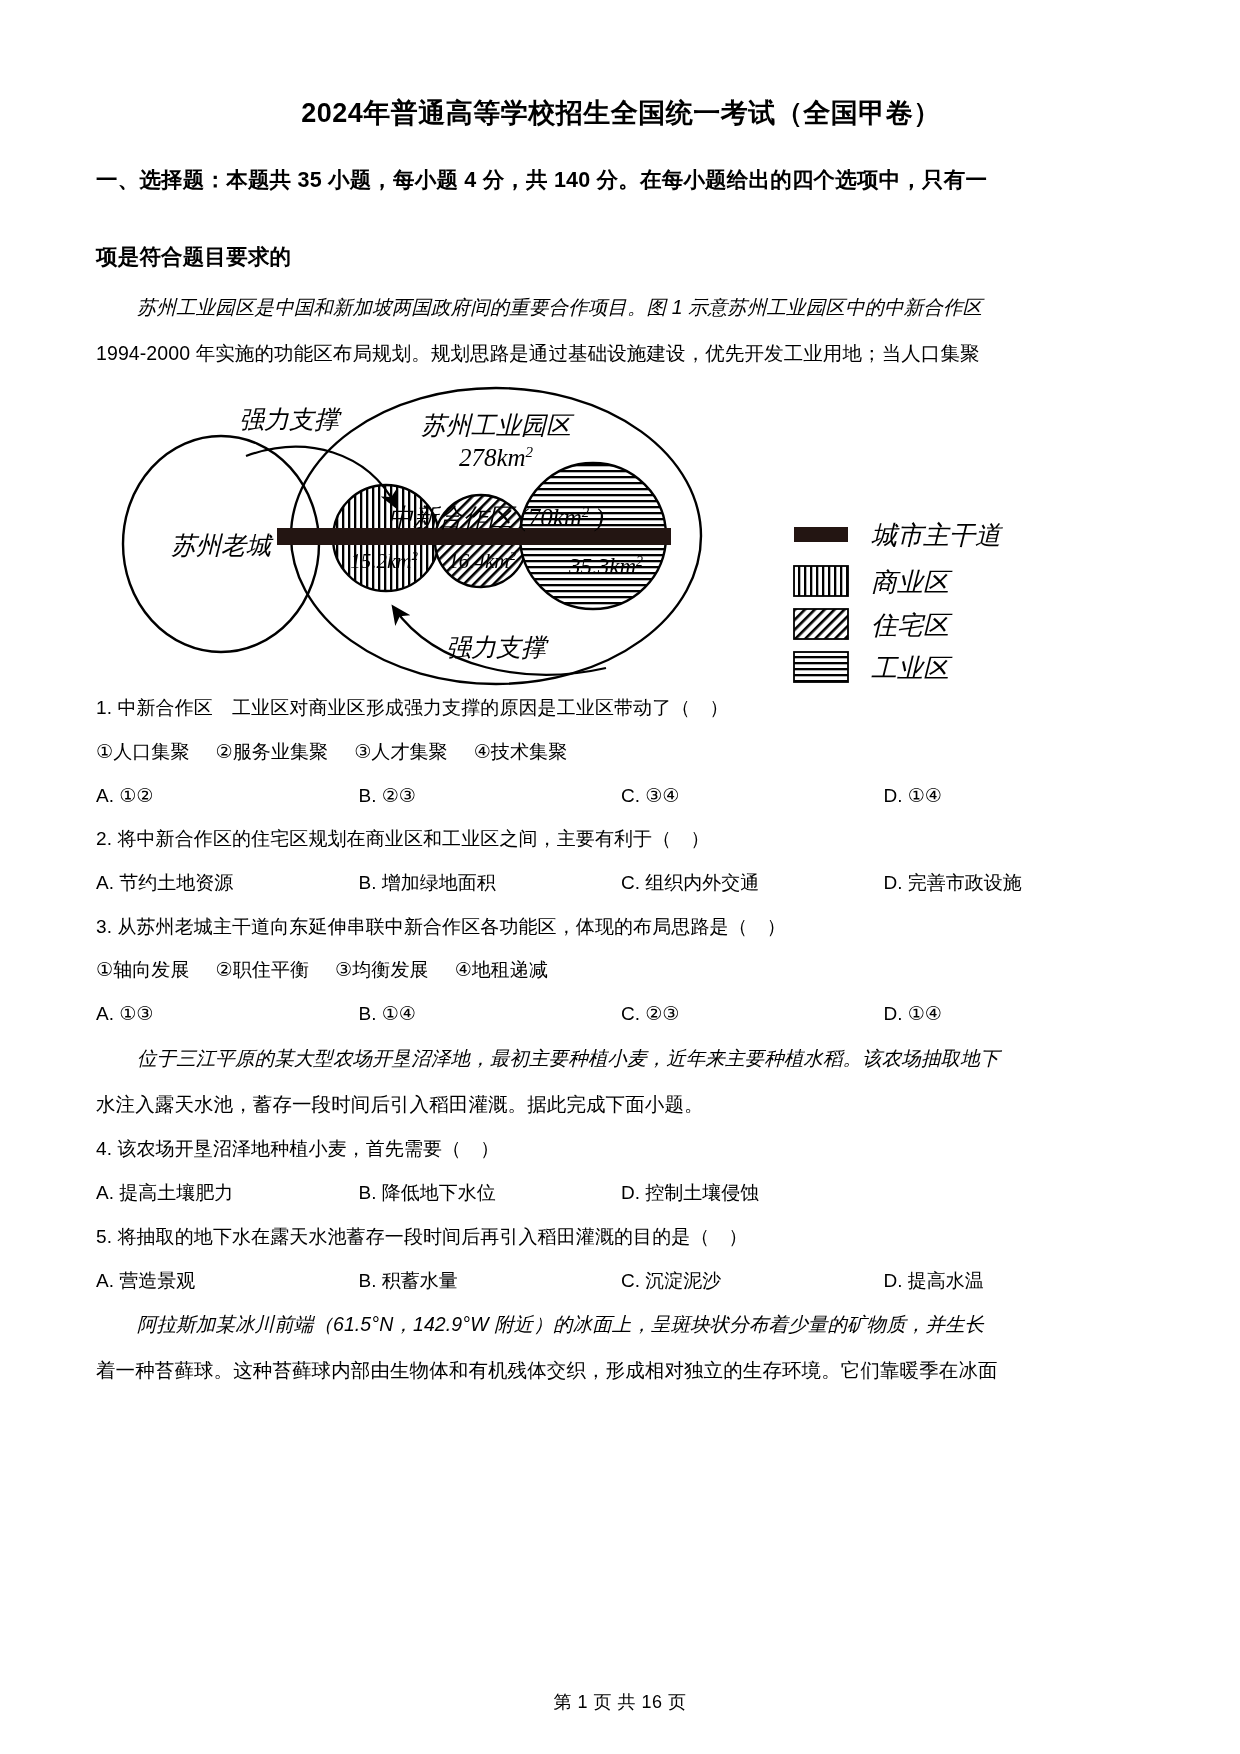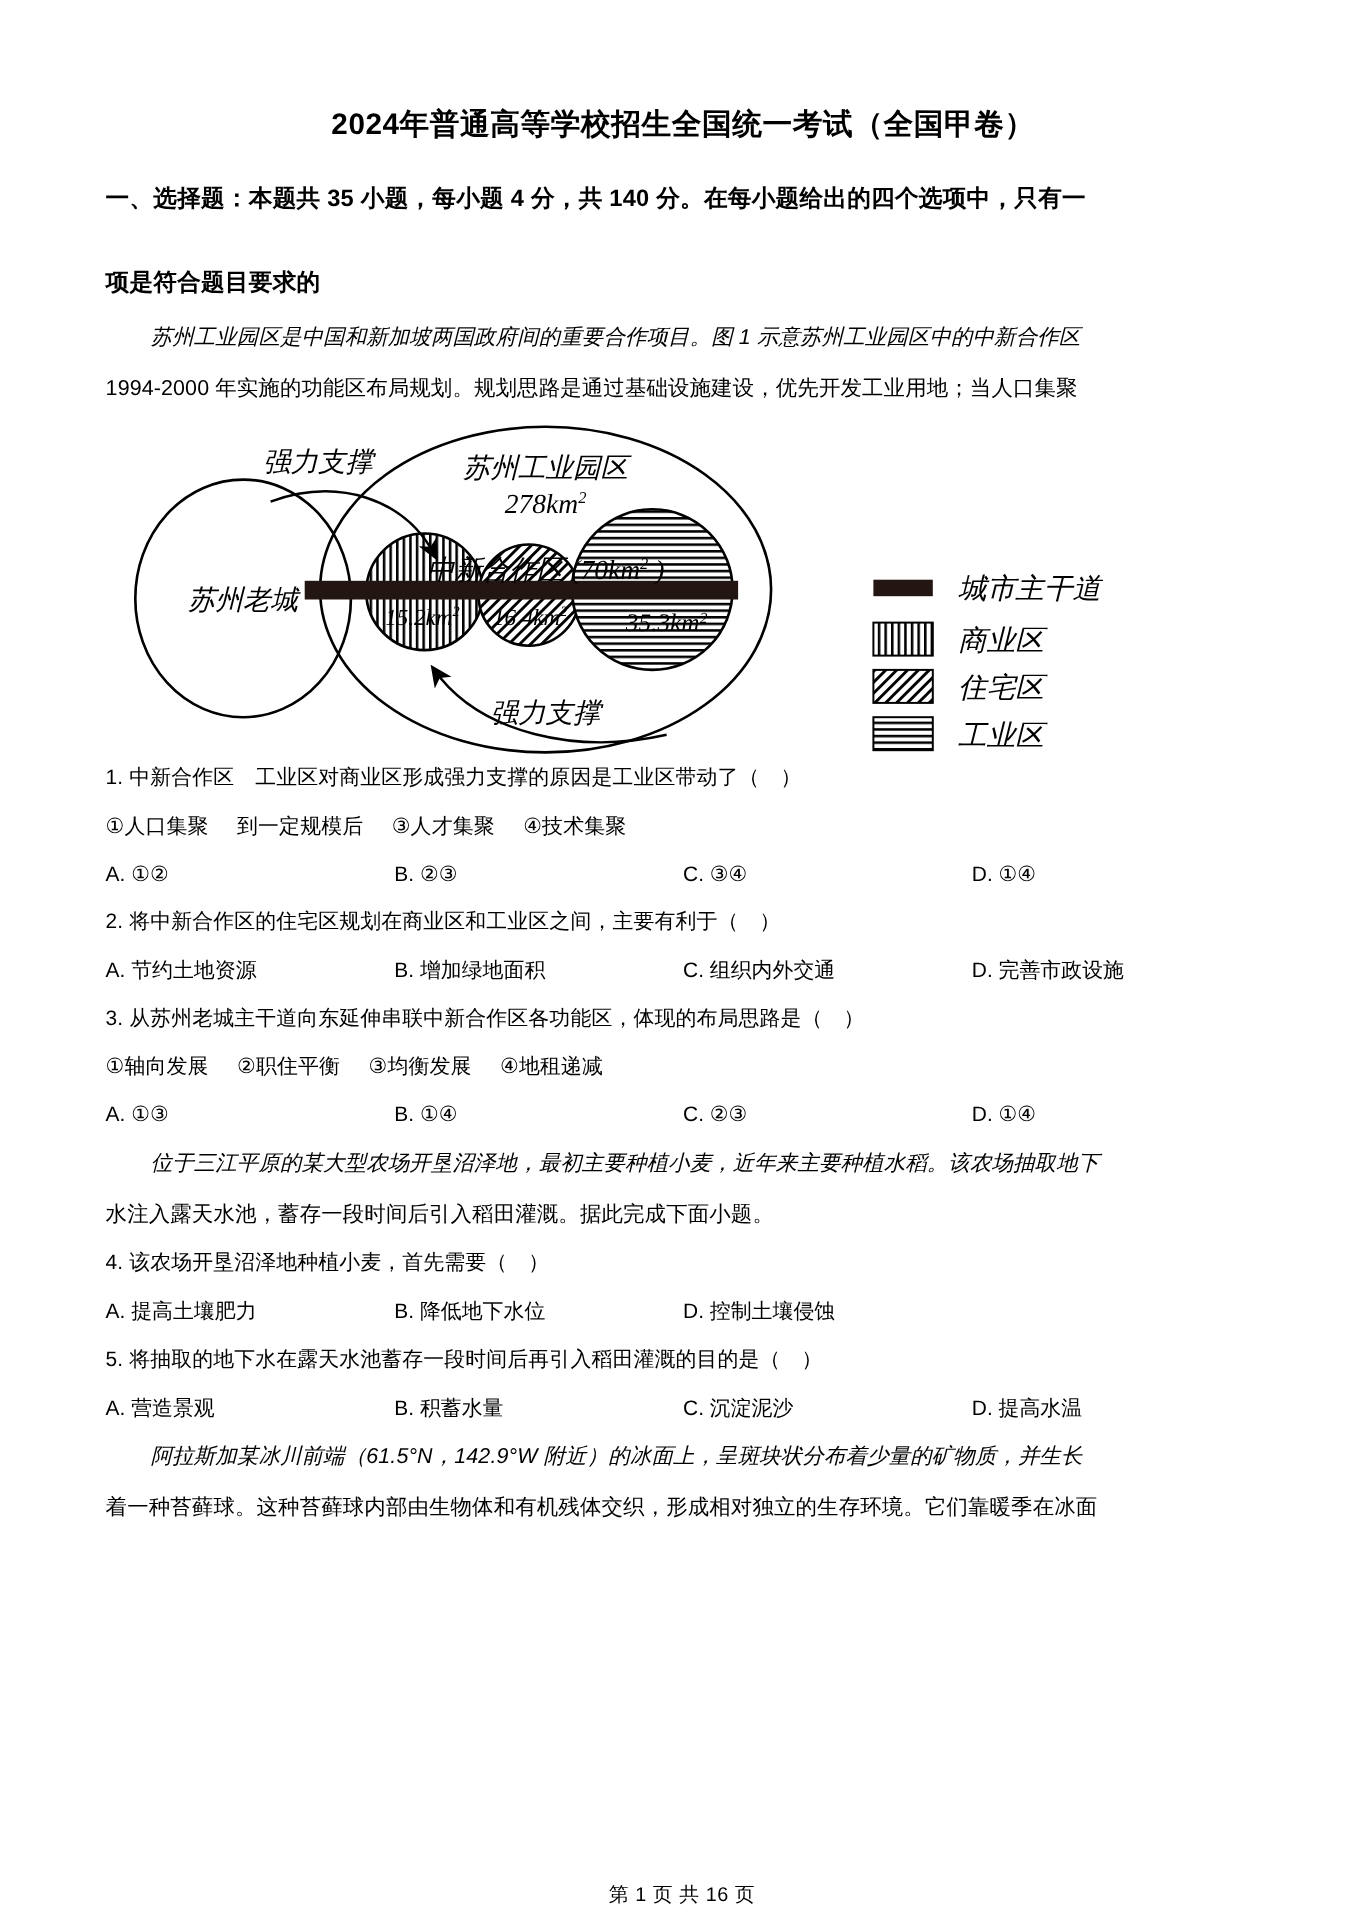--- a/index.html
+++ b/index.html
@@ -78,21 +78,21 @@
     height: 300px;
     margin-top: 10px;
     font-style: italic;
   }
   .figure-svg { display: block; }
 
   .footer {
     position: absolute;
     left: 0;
     right: 0;
-    bottom: 20px;
+    bottom: 40px;
     text-align: center;
     font-size: 18px;
     letter-spacing: 0.5px;
   }
 </style>
 </head>
 <body>
 
 <div class="page">
   <div class="content">
@@ -160,21 +160,21 @@
           <text x="775" y="248" font-family="'Liberation Serif','DejaVu Serif',serif" font-size="26">住宅区</text>
 
           <rect x="698" y="266" width="54" height="30" fill="url(#pat-horz)" stroke="#000000" stroke-width="1.8"></rect>
           <text x="775" y="291" font-family="'Liberation Serif','DejaVu Serif',serif" font-size="26">工业区</text>
         </g>
       </svg>
     </div>
 
     <div class="qline">1. 中新合作区　工业区对商业区形成强力支撑的原因是工业区带动了（　）</div>
     <div class="sub-opts">
-      <span>①人口集聚</span><span>到一定规模后</span><span>③人才集聚</span><span>④技术集聚</span>
+      <span>①人口集聚</span><span>②服务业集聚</span><span>③人才集聚</span><span>④技术集聚</span>
     </div>
     <div class="options">
       <span>A. ①②</span>
       <span>B. ②③</span>
       <span>C. ③④</span>
       <span>D. ①④</span>
     </div>
 
     <div class="qline">2. 将中新合作区的住宅区规划在商业区和工业区之间，主要有利于（　）</div>
     <div class="options">

